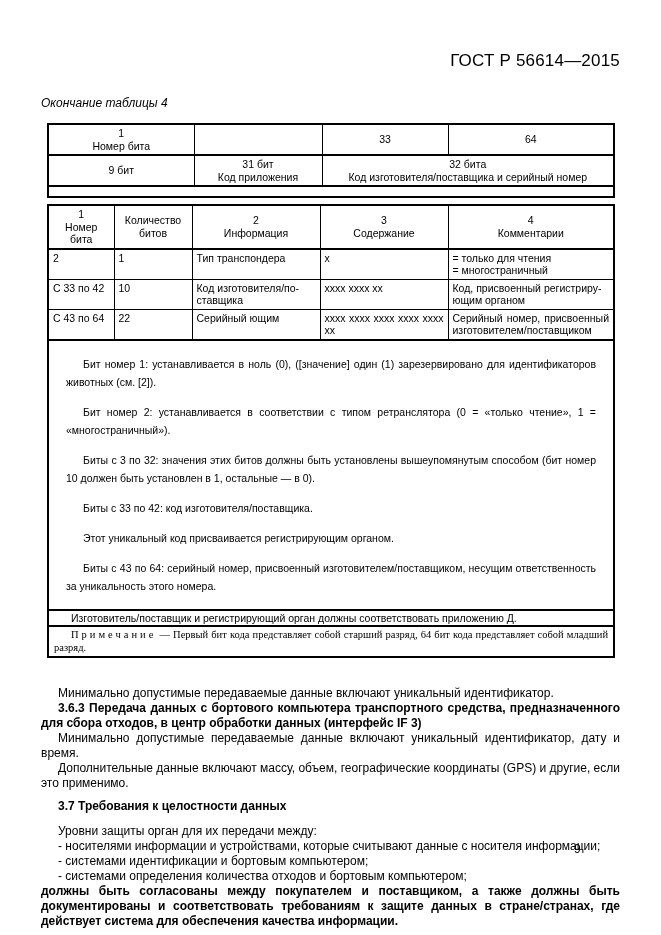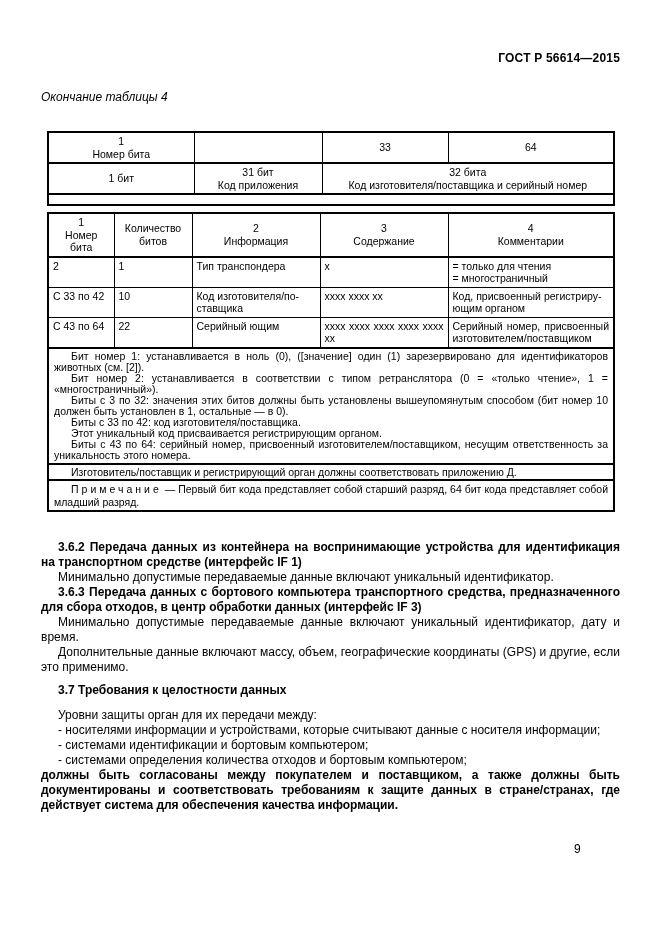--- a/index.html
+++ b/index.html
@@ -7,24 +7,24 @@
     position:relative;
     width:661px;height:935px;
     background:#ffffff;color:#000;
     font-family:"Liberation Sans", sans-serif;
     overflow:hidden;
     margin:0 auto;
     box-sizing:border-box;
   }
   .content{padding:51px 41px 0 41px;}
   .doc-header{
-    text-align:right;font-weight:bold;font-size:12px;letter-spacing:0.2px;
+    text-align:right;font-weight:normal;font-size:17px;letter-spacing:0.2px;
   }
   .caption{
-    font-style:italic;font-size:12px;margin-top:25px;margin-bottom:27px;
+    font-style:italic;font-size:12px;margin-top:25px;margin-bottom:13px;
   }
   table{
     border-collapse:collapse;table-layout:fixed;
     width:566px;margin-left:6px;
   }
   td,th{
     border:1px solid #000;vertical-align:top;
     font-size:10.5px;line-height:12.5px;
     padding:2px 4px;box-sizing:border-box;
     font-weight:normal;overflow:hidden;
@@ -35,25 +35,25 @@
   
   .t1{border:2px solid #000;margin-bottom:6px;}
   .t1 td{height:29px;}
   .t1 tr.sep td{border-top:2px solid #000;height:25px;}
   .t1 tr.empty td{border-top:2px solid #000;height:11px;padding:0;}
   
   .t2{border:2px solid #000;}
   .t2 thead th{border-bottom:2px solid #000;height:27px;text-align:center;vertical-align:middle;}
   .t2 td.h28{height:28px;}
   .t2 tr.notes-row td{border-top:2px solid #000;padding:2px 5px;}
-  .notes-row p{margin:0;text-indent:17px;text-align:justify;font-size:10.5px;line-height:11px;}
+  .notes-row p{margin:12px;text-indent:17px;text-align:justify;font-size:10.5px;line-height:18px;}
   .t2 tr.supplier-row td{border-top:2px solid #000;height:16px;padding:1px 5px;border-radius:7px;}
   .supplier-row td div{text-indent:17px;}
   .t2 tr.note-row td{border-top:2px solid #000;height:28px;padding:2px 5px;}
-  .note-row .note-p{margin:0;text-indent:17px;text-align:justify;font-size:10.5px;line-height:12.5px;}
+  .note-row .note-p{margin:0;text-indent:17px;text-align:justify;font-size:10.5px;line-height:12.5px;font-family:Liberation Serif, serif;}
   .note-label{letter-spacing:3px;}
   
   .sections{margin-top:28px;font-size:12px;line-height:15px;width:579px;}
   .sections p{margin:0;text-indent:17px;text-align:justify;}
   .sections p.noind{text-indent:0;font-weight:bold;}
   .sections .hd{font-weight:bold;}
   .sections .h37{margin-top:8px;margin-bottom:10px;}
   .page-number{
     position:absolute;top:842px;left:574px;
     font-size:12px;
@@ -76,21 +76,21 @@
         </colgroup>
       <tbody>
           <tr>
         <td class="pre ctr">1
 Номер бита</td>
         <td class="ctr"></td>
         <td class="ctr">33</td>
         <td class="ctr">64</td>
       </tr>
       <tr class="sep">
-        <td class="pre ctr">1 бит</td>
+        <td class="pre ctr">9 бит</td>
         <td class="pre ctr">31 бит
 Код приложения</td>
         <td class="pre ctr" colspan="2">32 бита
 Код изготовителя/поставщика и серийный номер</td>
       </tr>
       <tr class="empty">
             <td colspan="4"></td>
           </tr>
     </tbody>
       </table>
@@ -159,21 +159,20 @@
         </tr>
         <tr class="note-row">
           <td colspan="5">
             <p class="note-p"><span class="note-label">Примечание</span> <span>— Первый бит кода представляет собой старший разряд, 64 бит кода представляет собой младший разряд.</span></p>
           </td>
         </tr>
       </tbody>
     </table>
 
     <div class="sections">
-      <p class="hd">3.6.2 Передача данных из контейнера на воспринимающие устройства для идентификация на транспортном средстве (интерфейс IF 1)</p>
       <p>Минимально допустимые передаваемые данные включают уникальный идентификатор.</p>
       <p class="hd">3.6.3 Передача данных с бортового компьютера транспортного средства, предназначенного для сбора отходов, в центр обработки данных (интерфейс IF 3)</p>
       <p>Минимально допустимые передаваемые данные включают уникальный идентификатор, дату и время.</p>
       <p>Дополнительные данные включают массу, объем, географические координаты (GPS) и другие, если это применимо.</p>
       <p class="hd h37">3.7 Требования к целостности данных</p>
       <p>Уровни защиты орган для их передачи между:</p>
       <p>- носителями информации и устройствами, которые считывают данные с носителя информации;</p>
       <p>- системами идентификации и бортовым компьютером;</p>
       <p>- системами определения количества отходов и бортовым компьютером;</p>
       <p class="noind">должны быть согласованы между покупателем и поставщиком, а также должны быть документированы и соответствовать требованиям к защите данных в стране/странах, где действует система для обеспечения качества информации.</p>

